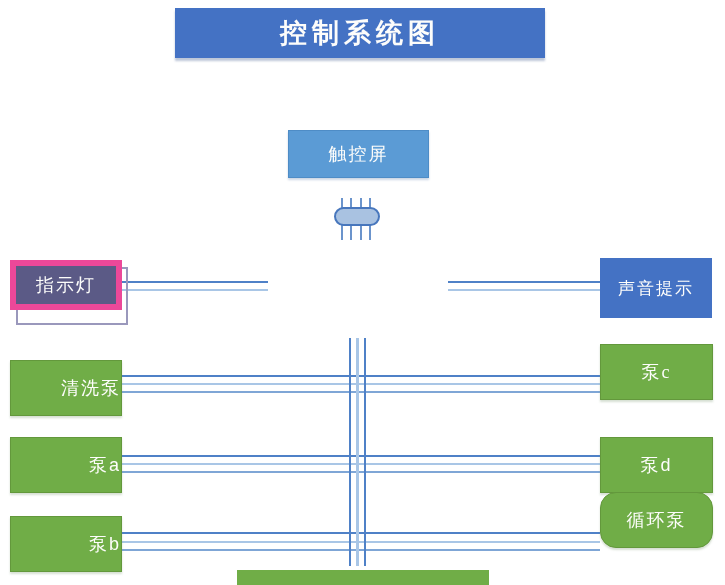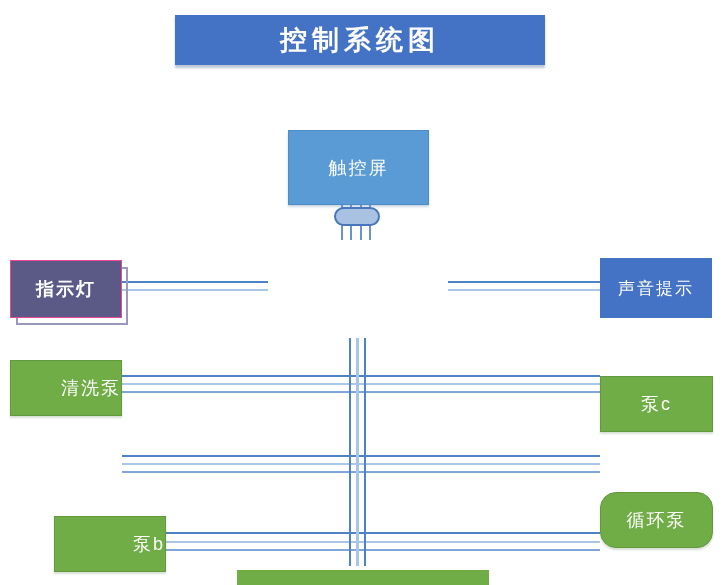--- a/index.html
+++ b/index.html
@@ -18,35 +18,35 @@
   *{box-sizing:border-box;margin:0;padding:0;}
   html,body{width:725px;height:585px;overflow:hidden;background:#ffffff;
     font-family:"Liberation Sans", sans-serif;}
   .canvas{position:relative;width:725px;height:585px;background:#ffffff;}
 
   .node{position:absolute;display:flex;align-items:center;justify-content:center;
     color:#fdfdfb;letter-spacing:2px;font-size:18px;}
 
   .title-box{left:175px;top:8px;width:370px;height:50px;background:var(--title-bg);
     font-size:27px;font-weight:bold;letter-spacing:5px;
-    box-shadow:0 3px 2px rgba(110,130,170,0.45);margin-top:7px;}
+    box-shadow:0 3px 2px rgba(110,130,170,0.45);}
 
-  .touchscreen{left:288px;top:130px;width:141px;height:75px;background:var(--touchscreen-bg);
+  .touchscreen{left:288px;top:130px;width:141px;height:48px;background:var(--touchscreen-bg);
     border:1px solid #4e8cc6;box-shadow:0 2px 2px rgba(110,140,180,0.35);text-align:right;}
 
   .mainboard{left:268px;top:240px;width:180px;height:98px;background:var(--green-bg);
     border:1px solid #63983c;font-size:19px;}
 
   .greenbox{width:112px;height:56px;background:var(--green-bg);border:1px solid #63983c;
     box-shadow:0 2px 2px rgba(120,150,110,0.30);}
   .gb-l{left:10px;justify-content:flex-end;}
   .gb-r{left:600px;width:113px;}
 
-  .indicator{left:10px;top:260px;width:112px;height:58px;background:var(--indicator-bg);
-    border:1px solid #ec4899;font-weight:bold;z-index:3;}
+  .indicator{left:10px;top:260px;width:112px;height:50px;background:var(--indicator-bg);
+    border:6px solid #ec4899;font-weight:normal;z-index:3;}
   .indicator-shadow{position:absolute;left:16px;top:267px;width:112px;height:58px;
     border:2px solid #9a98bc;background:transparent;z-index:1;}
 
   .sound{left:600px;top:258px;width:112px;height:60px;background:var(--sound-bg);font-size:17px;}
 
   .hline,.vline{position:absolute;}
   .hline{height:2px;}
   .vline{width:2px;}
   .ln-dark{background:var(--line-dark);}
   .ln-light{background:var(--line-light);}
@@ -119,26 +119,32 @@
     <span>指示灯</span>
   </div>
 
   <div class="node sound">
     <span>声音提示</span>
   </div>
 
   <div class="node greenbox gb-l" style="top:360px;">
     <span>清洗泵</span>
   </div>
-  <div class="node greenbox gb-l" style="top:516px;margin-left:44px;">
+  <div class="node greenbox gb-l" style="top:437px;">
+    <span>泵a</span>
+  </div>
+  <div class="node greenbox gb-l" style="top:516px;">
     <span>泵b</span>
   </div>
 
-  <div class="node greenbox gb-r" style="top:376px;">
+  <div class="node greenbox gb-r" style="top:344px;font-family:Liberation Serif, serif;">
     <span>泵c</span>
+  </div>
+  <div class="node greenbox gb-r" style="top:437px;">
+    <span>泵d</span>
   </div>
   <div class="node greenbox gb-r" style="top:492px;border-radius:16px;">
     <span>循环泵</span>
   </div>
 
   <div class="bottom-clip"></div>
 
 </div>
 
 </body></html>

